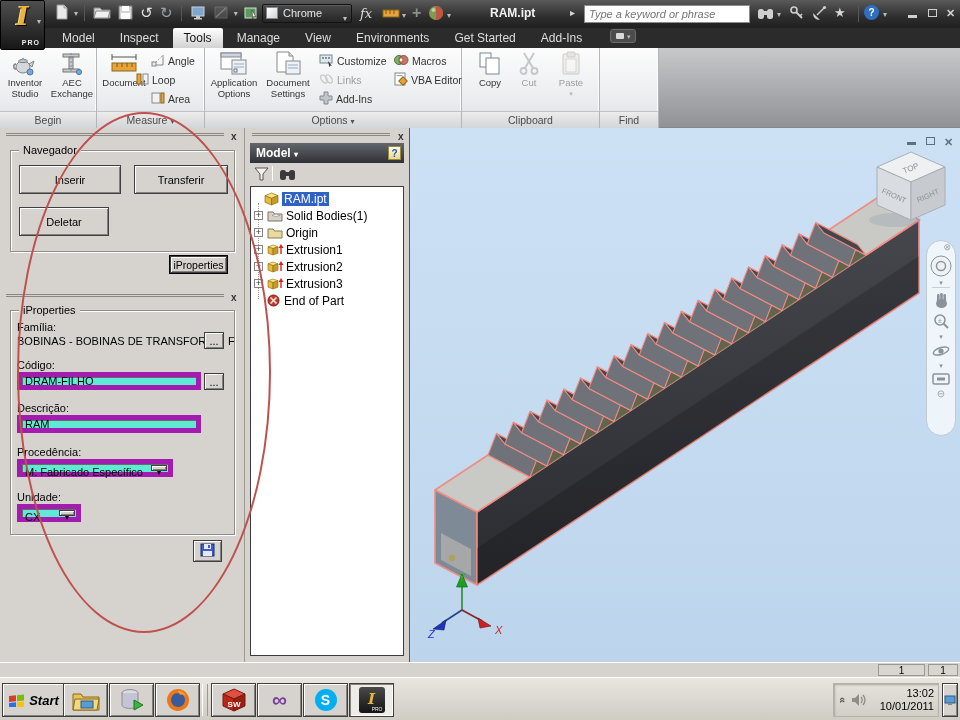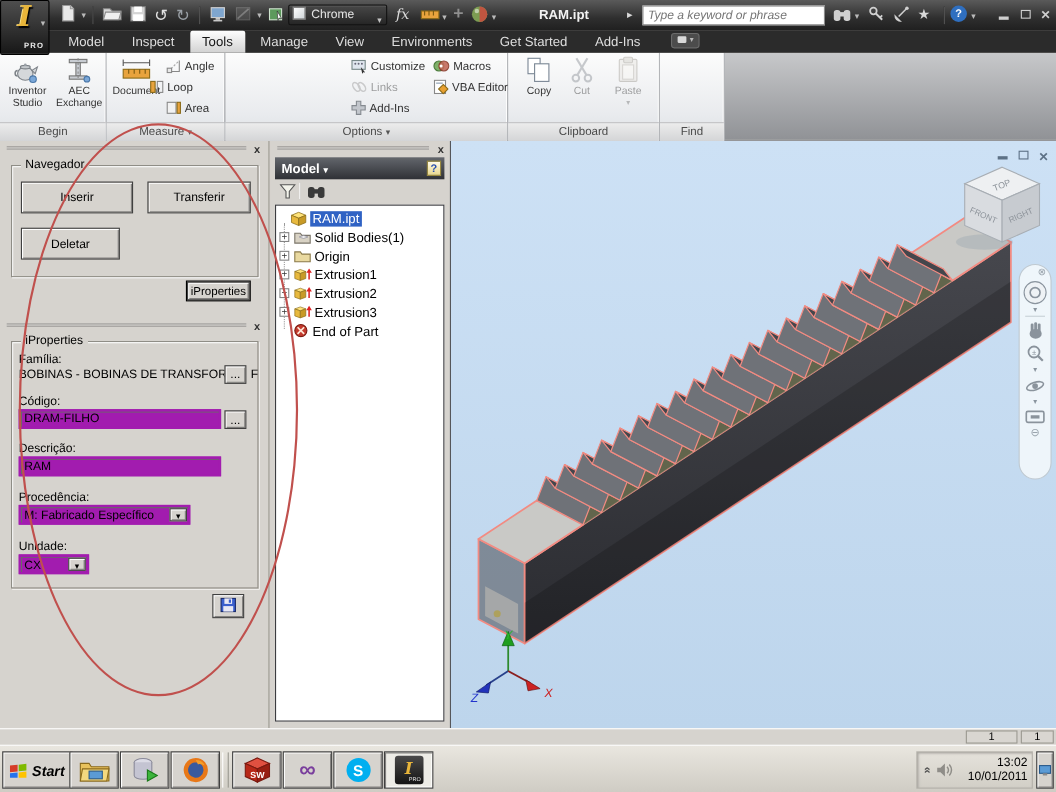--- a/index.html
+++ b/index.html
@@ -37,21 +37,21 @@
   .rpanel{position:absolute;top:0;height:80px;background:linear-gradient(#fcfcfc,#e9ebee 70%,#dcdfe3);border-right:1px solid #b3b5b8;box-shadow:inset -1px 0 0 #fdfdfd;}
   .rpanel-label{position:absolute;left:0;bottom:0;width:100%;height:17px;background:linear-gradient(#ececec,#d4d5d7);border-top:1px solid #c2c3c5;text-align:center;font-size:10.5px;color:#4b4b4b;line-height:16px;}
   .bigbtn{position:absolute;top:2px;height:60px;display:flex;flex-direction:column;align-items:center;font-size:9.5px;line-height:10.5px;color:#333;text-align:center;}
   .bigbtn .ic{height:28px;display:flex;align-items:center;}
   .smallbtn{position:absolute;height:18px;display:flex;align-items:center;gap:3px;font-size:10.5px;color:#333;white-space:nowrap;}
   .disabled{opacity:.45;}
   .lbl-chev{font-size:8px;color:#555;margin-left:3px;}
 
   
   .btn3d{background:#d6d3ce;border:1px solid #404040;box-shadow:inset 1px 1px 0 #ffffff,inset -1px -1px 0 #848280;font-size:11px;text-align:center;color:#000;}
-  .sunken{background:#a21caf;border:2px solid #a21caf;box-shadow:inset 1px 1px 0 #6a6a68;}
+  .sunken{background:#5eead4;border:5px solid #a21caf;box-shadow:inset 1px 1px 0 #6a6a68;}
   .groupbox{border:1px solid #8f8d86;box-shadow:inset 1px 1px 0 #fff,1px 1px 0 #fff;padding-left:28px;}
   .gb-legend{position:absolute;top:-7px;left:8px;background:#d6d3ce;padding:0 4px;font-size:11px;}
   .grip{position:absolute;left:6px;height:7px;}
   .grip i{display:block;height:1px;background:#fff;border-bottom:1px solid #8a8884;margin-bottom:1px;}
   .panel-x{position:absolute;font-size:10px;font-weight:bold;color:#333;line-height:10px;}
   #leftpanel{left:0;top:128px;width:245px;height:534px;background:#d6d3ce;border-right:1px solid #9a988f;}
   #browserpanel{left:246px;top:128px;width:164px;height:534px;background:#d6d3ce;border-right:1px solid #55565a;}
   .field-label{font-size:11px;color:#000;}
   .combo-arrow{position:absolute;right:1px;top:1px;bottom:1px;width:16px;background:#d6d3ce;border:1px solid #404040;box-shadow:inset 1px 1px 0 #fff,inset -1px -1px 0 #848280;text-align:center;font-size:8px;line-height:14px;}
   input.classic{font-family:"Liberation Sans",sans-serif;font-size:11px;padding:1px 3px;outline:none;}
@@ -262,20 +262,45 @@
       <span><svg width="14" height="14">
             <rect x="1" y="2" width="8" height="10" fill="#f2f2f2" stroke="#888"></rect>
             <rect x="10" y="2" width="3" height="10" fill="#e8a33d" stroke="#8a6a18"></rect>
           </svg></span>
       <span>Area</span>
     </div>
     <div class="rpanel-label"><span>Measure</span><span class="lbl-chev">▾</span></div>
   </div>
 
   <div class="rpanel" style="left:205px;width:257px;">
+    <div class="bigbtn" style="left:3px;width:52px;">
+      <span class="ic">
+          <svg width="28" height="26">
+            <rect x="1" y="2" width="20" height="16" fill="#fff" stroke="#888"></rect>
+            <rect x="1" y="2" width="20" height="4" fill="#c6d4e8" stroke="#888"></rect>
+            <rect x="12" y="9" width="14" height="14" fill="#eef2f8" stroke="#888"></rect>
+            <line x1="14" y1="13" x2="24" y2="13" stroke="#9ab"></line>
+            <line x1="14" y1="16" x2="24" y2="16" stroke="#9ab"></line>
+            <rect x="14" y="18" width="3" height="3" fill="#fff" stroke="#678"></rect>
+          </svg>
+        </span>
+      <span>Application Options</span>
+    </div>
+    <div class="bigbtn" style="left:57px;width:52px;">
+      <span class="ic">
+          <svg width="28" height="26">
+            <path d="M3 1h12l4 4v16H3z" fill="#fff" stroke="#888"></path>
+            <path d="M15 1v4h4" fill="#ddd" stroke="#888"></path>
+            <rect x="12" y="10" width="14" height="13" fill="#eef2f8" stroke="#888"></rect>
+            <line x1="14" y1="14" x2="24" y2="14" stroke="#9ab"></line>
+            <line x1="14" y1="17" x2="24" y2="17" stroke="#9ab"></line>
+          </svg>
+        </span>
+      <span>Document Settings</span>
+    </div>
     <div class="smallbtn" style="left:114px;top:4px;">
       <span><svg width="15" height="14">
             <rect x="1" y="2" width="12" height="8" fill="#dfe6ee" stroke="#788"></rect>
             <circle cx="4" cy="5" r=".9" fill="#667"></circle>
             <circle cx="7" cy="5" r=".9" fill="#667"></circle>
             <circle cx="10" cy="5" r=".9" fill="#667"></circle>
             <path d="M9 8l4 5-1.8-.4-.8 1.8z" fill="#333"></path>
           </svg></span>
       <span>Customize</span>
     </div>

